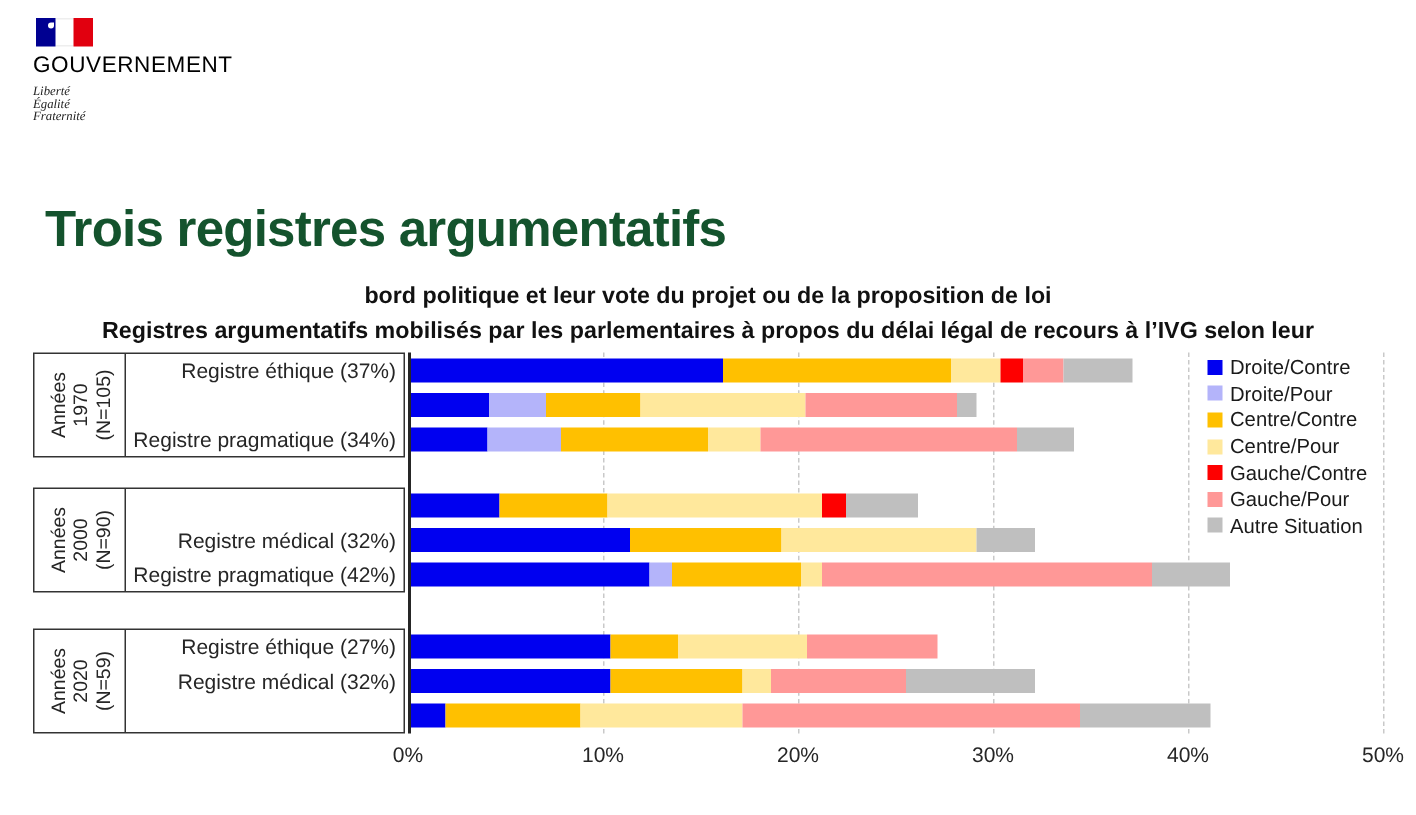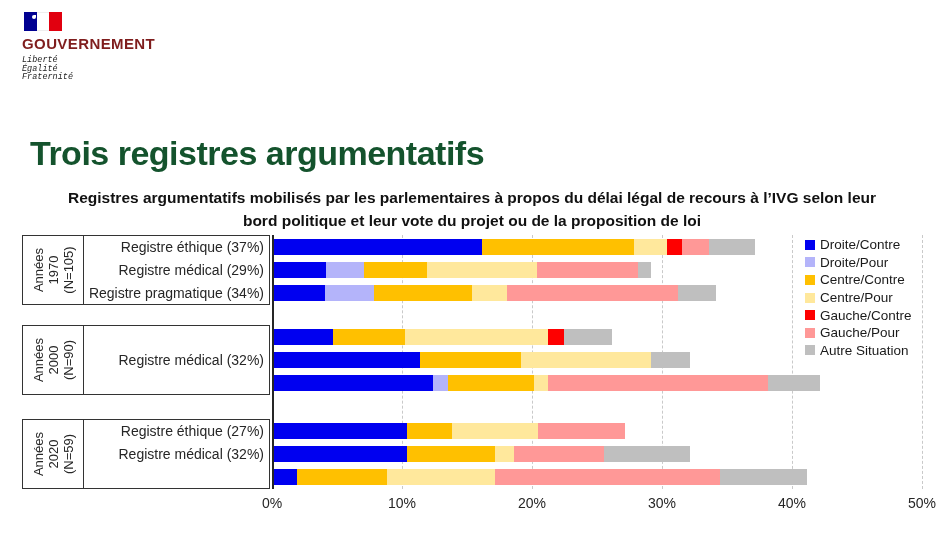--- a/index.html
+++ b/index.html
@@ -6,22 +6,22 @@
   body{width:944px;height:543px;font-family:"Liberation Sans",sans-serif;-webkit-font-smoothing:antialiased;}
   #canvas{position:relative;width:944px;height:543px;background:#fff;overflow:hidden;}
 
   
   .gov-block{position:absolute;left:22px;top:12px;}
   .flag{display:flex;width:38px;height:19px;margin-left:2px;}
   .flag .b{width:13px;background:#000091;position:relative;}
   .flag .b:after{content:"";position:absolute;right:1px;top:3px;width:4px;height:4px;background:#fff;border-radius:50% 0 50% 50%;}
   .flag .w{width:12px;background:#fff;border-top:1px solid #eee;border-bottom:1px solid #eee;}
   .flag .r{width:13px;background:#E1000F;}
-  .wordmark{margin-top:4px;font-size:15px;font-weight:700;letter-spacing:.4px;color:#7f1d1d;}
-  .motto{margin-top:4px;font-family:Liberation Mono, monospace;font-style:italic;font-size:8.5px;line-height:8.5px;color:#222;}
+  .wordmark{margin-top:4px;font-size:15px;font-weight:400;letter-spacing:.4px;color:#000000;}
+  .motto{margin-top:4px;font-family:Liberation Serif, serif;font-style:italic;font-size:8.5px;line-height:8.5px;color:#222;}
 
   
   .page-title{position:absolute;left:30px;top:134px;font-size:34px;font-weight:800;letter-spacing:-.5px;color:#14532d;}
   .subtitle{position:absolute;left:22px;top:186px;width:900px;text-align:center;font-size:15.5px;font-weight:700;line-height:23px;color:#111;}
 
   
   #label-area{position:absolute;left:22px;top:235px;width:250px;height:254px;}
   .group-box{position:absolute;left:0;width:248px;border:1px solid #333;box-sizing:border-box;background:#fff;}
   .group-divider{position:absolute;left:60px;top:0;bottom:0;width:0;border-left:1px solid #333;}
   .group-rot{position:absolute;left:-4px;top:4px;width:68px;height:60px;transform:rotate(-90deg);
@@ -58,48 +58,48 @@
     <div class="wordmark">GOUVERNEMENT</div>
     <div class="motto">
         <div>Liberté</div>
         <div>Égalité</div>
         <div>Fraternité</div>
       </div>
   </div>
 
   <div class="page-title">Trois registres argumentatifs</div>
   <div class="subtitle">
+    <div>bord politique et leur vote du projet ou de la proposition de loi</div>
     <div>Registres argumentatifs mobilisés par les parlementaires à propos du délai légal de recours à l’IVG selon leur</div>
-    <div>bord politique et leur vote du projet ou de la proposition de loi</div>
   </div>
 
   <div id="label-area">
       <div class="group-box" style="top: 0px; height: 70px;">
         <div class="group-rot">
           <div class="inner">
             <div>Années</div>
             <div>1970</div>
             <div>(N=105)</div>
           </div>
         </div>
         <div class="group-divider"></div>
         <div class="row-label" style="top: -1px; height: 23.3333px; margin-left: 20px;">Registre éthique (37%)</div>
-        <div class="row-label" style="top: 22.3333px; height: 23.3333px;">Registre médical (29%)</div>
         <div class="row-label" style="top: 45.6667px; height: 23.3333px; padding-left: 47px;">Registre pragmatique (34%)</div>
       </div>
       <div class="group-box" style="top: 90px; height: 70px;">
         <div class="group-rot">
           <div class="inner">
             <div>Années</div>
             <div>2000</div>
             <div>(N=90)</div>
           </div>
         </div>
         <div class="group-divider"></div>
         <div class="row-label" style="top: 22.3333px; height: 23.3333px;">Registre médical (32%)</div>
+        <div class="row-label" style="top: 45.6667px; height: 23.3333px;">Registre pragmatique (42%)</div>
       </div>
       <div class="group-box" style="top: 184px; height: 70px;">
         <div class="group-rot">
           <div class="inner">
             <div>Années</div>
             <div>2020</div>
             <div>(N=59)</div>
           </div>
         </div>
         <div class="group-divider"></div>

